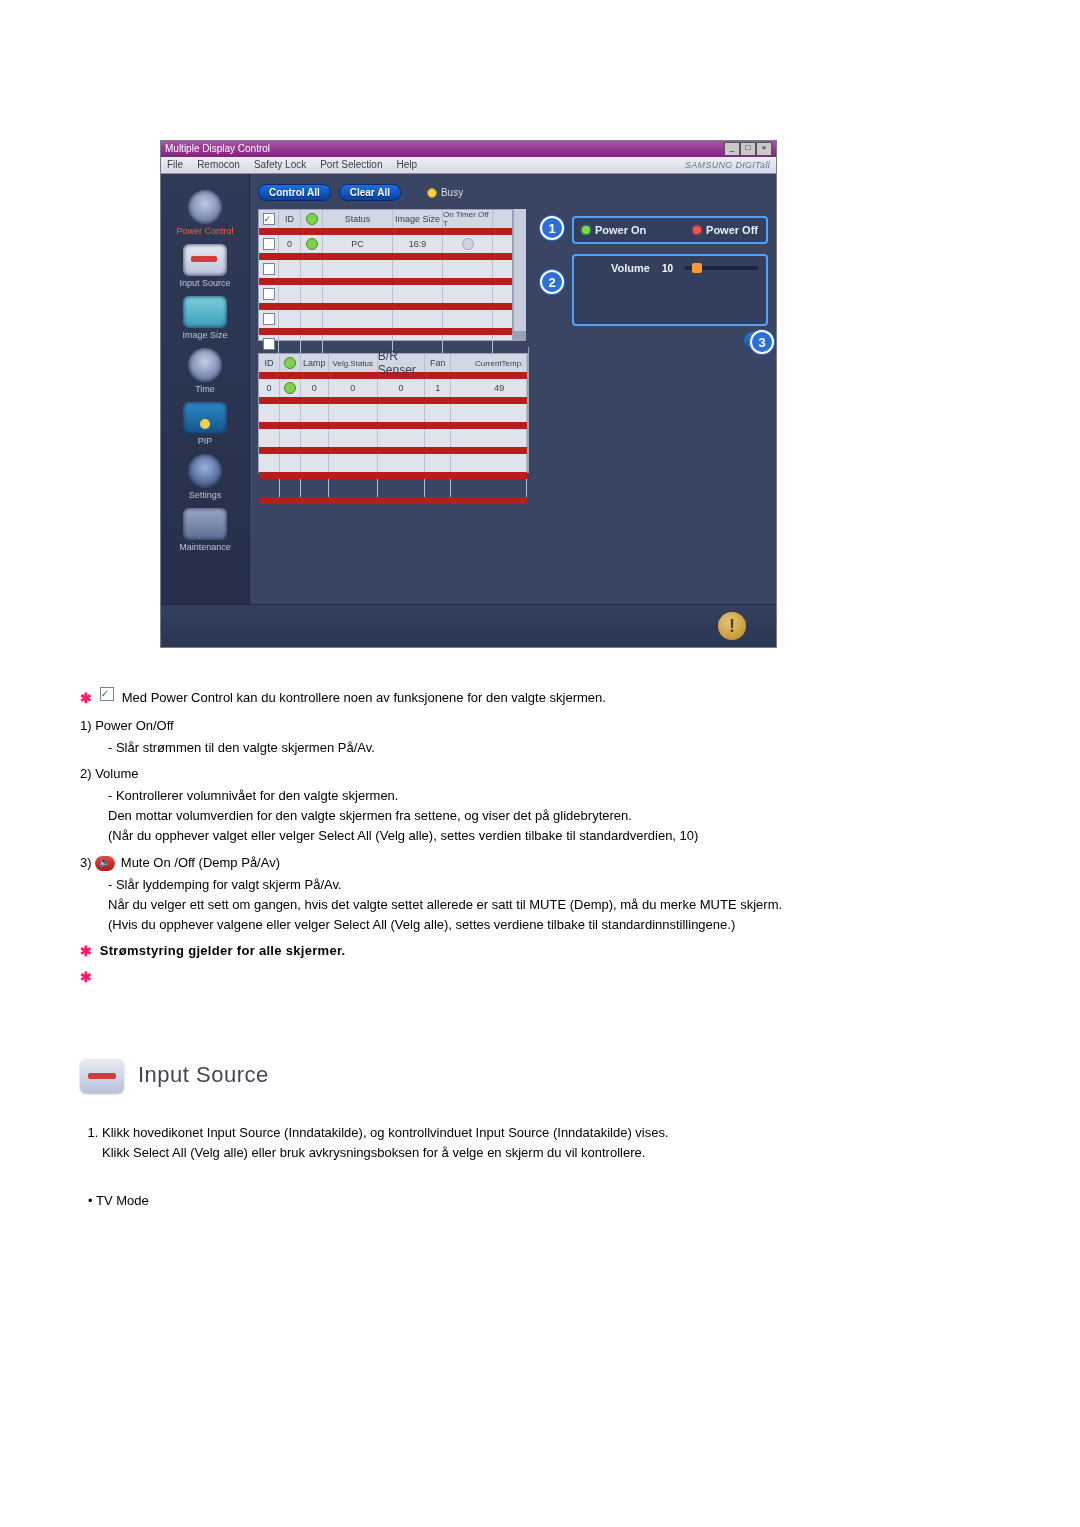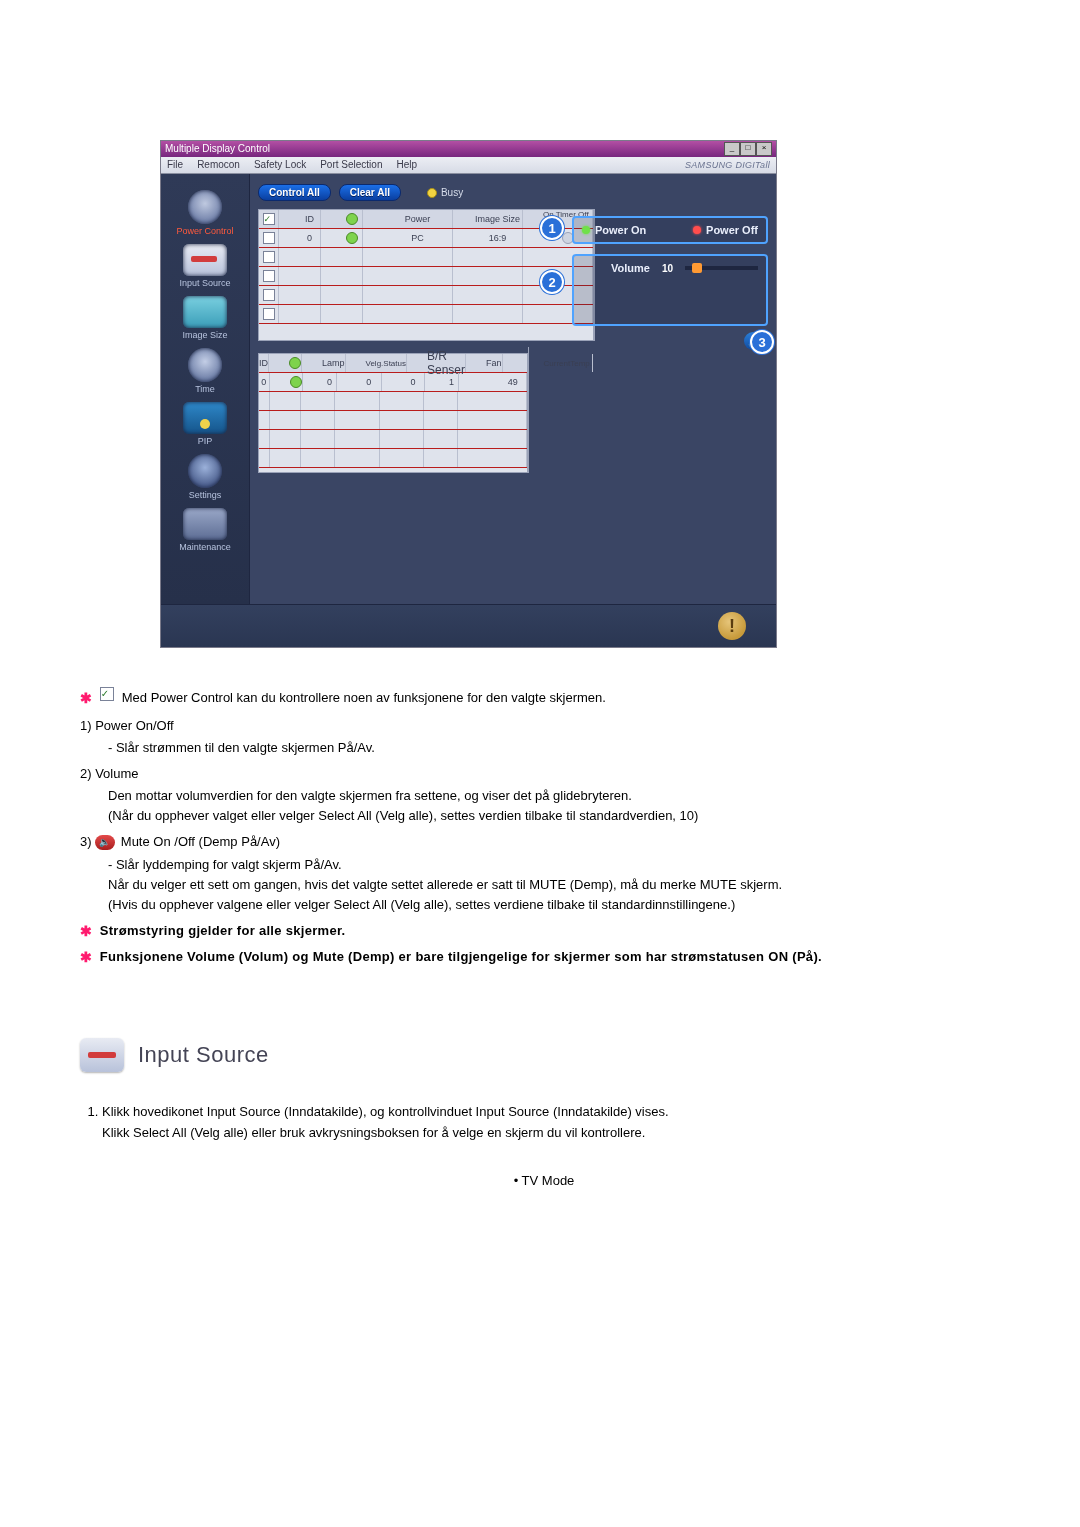--- a/index.html
+++ b/index.html
@@ -109,21 +109,21 @@
   .busy { display:flex; align-items:center; gap:4px; color:#d6dcea; margin-left:18px;}
   .busy .dot { width:8px;height:8px;border-radius:50%;background:#f2d442;border:1px solid #a88f16;}
   .grid {
     background: #dfe3ec;
     border: 1px solid #9aa2b8;
     font-size: 9px;
     color: #3a3f52;
   }
   .grid.top{ height: 130px; }
   .grid.bottom{ height: 118px; margin-top: 6px; width: 268px;}
-  .gridrow { display:flex; height:18px; border-bottom:1px solid #b91c1c;gap:20px;}
+  .gridrow { display:flex; height:18px; border-bottom:7px solid #b91c1c;}
   .gridrow.head{ background:#d2d7e4;}
   .cell { border-right:1px solid #b9bfcf; display:flex;align-items:center;justify-content:center; box-sizing:border-box;}
   .c-ck{width:20px;} .c-id{width:22px;} .c-dot{width:22px;}
   .c-input{width:70px;} .c-img{width:50px;} .c-tim{width:50px;flex:0 0 50px;}
   .c-lamp{width:30px;} .c-ts{width:52px;} .c-br{width:50px;} .c-fan{width:28px;} .c-ct{width:58px;margin-left:21px;}
   .chk{width:10px;height:10px;border:1px solid #7a8298;background:#fff;}
   .chk.on::after{content:"✓";font-size:9px;color:#2a7a2a;line-height:9px;}
   .gdot{width:10px;height:10px;border-radius:50%;}
   .gdot.green{background:#7ed34c;border:1px solid #4a8a28;}
   .gdot.gray{background:#cfd4e0;border:1px solid #9aa2b8;}
@@ -278,21 +278,21 @@
         <div class="grid-wrap" style="width:268px;">
           <div class="grid top" style="flex:1;">
             <div class="gridrow head">
               <div class="cell c-ck">
                   <span class="chk on"></span>
                 </div>
               <div class="cell c-id">ID</div>
               <div class="cell c-dot">
                   <span class="gdot green"></span>
                 </div>
-              <div class="cell c-input">Power</div>
+              <div class="cell c-input">Status</div>
               <div class="cell c-img">Image Size</div>
               <div class="cell c-tim" style="font-size:8px;">On Timer Off T</div>
             </div>
             <div class="gridrow">
               <div class="cell c-ck">
                   <span class="chk"></span>
                 </div>
               <div class="cell c-id">0</div>
               <div class="cell c-dot">
                   <span class="gdot green"></span>
@@ -454,48 +454,48 @@
     <div class="star-line">
       <span class="star">✱</span>
       <span class="inline-chk"></span>
       <span>Med Power Control kan du kontrollere noen av funksjonene for den valgte skjermen.</span>
     </div>
 
     <div class="num-item">1)  Power On/Off</div>
     <div class="sub">- Slår strømmen til den valgte skjermen På/Av.</div>
 
     <div class="num-item">2)  Volume</div>
+    <div class="sub">- Kontrollerer volumnivået for den valgte skjermen.</div>
     <div class="sub">Den mottar volumverdien for den valgte skjermen fra settene, og viser det på glidebryteren.</div>
     <div class="sub">(Når du opphever valget eller velger Select All (Velg alle), settes verdien tilbake til standardverdien, 10)</div>
 
     <div class="num-item">
       <span>3)  </span>
       <span class="mute-pill">🔈</span>
       <span>Mute On /Off (Demp På/Av)</span>
     </div>
     <div class="sub">- Slår lyddemping for valgt skjerm På/Av.</div>
     <div class="sub">Når du velger ett sett om gangen, hvis det valgte settet allerede er satt til MUTE (Demp), må du merke MUTE skjerm.</div>
     <div class="sub">(Hvis du opphever valgene eller velger Select All (Velg alle), settes verdiene tilbake til standardinnstillingene.)</div>
 
     <div class="star-line" style="margin-top:6px;">
       <span class="star">✱</span>
       <span class="bold-note">Strømstyring gjelder for alle skjermer.</span>
     </div>
     <div class="star-line">
       <span class="star">✱</span>
-      <span class="bold-note">Funksjonene Volume (Volum) og Mute (Demp) er bare tilgjengelige for skjermer som har strømstatusen ON (På).</span>
     </div>
 
     <div class="sect-head">
       <span class="sect-icon"></span>
       <span class="sect-title">Input Source</span>
     </div>
 
     <ol class="doc-ol">
       <li>
         <span>Klikk hovedikonet Input Source (Inndatakilde), og kontrollvinduet Input Source (Inndatakilde) vises.</span><br>
         <span>Klikk Select All (Velg alle) eller bruk avkrysningsboksen for å velge en skjerm du vil kontrollere.</span>
       </li>
     </ol>
-    <div style="margin:28px 0 0 8px;text-align:center;">• <span>TV Mode</span></div>
+    <div style="margin:28px 0 0 8px;">• <span>TV Mode</span></div>
   </div>
 
 </div>
 
 </body></html>

